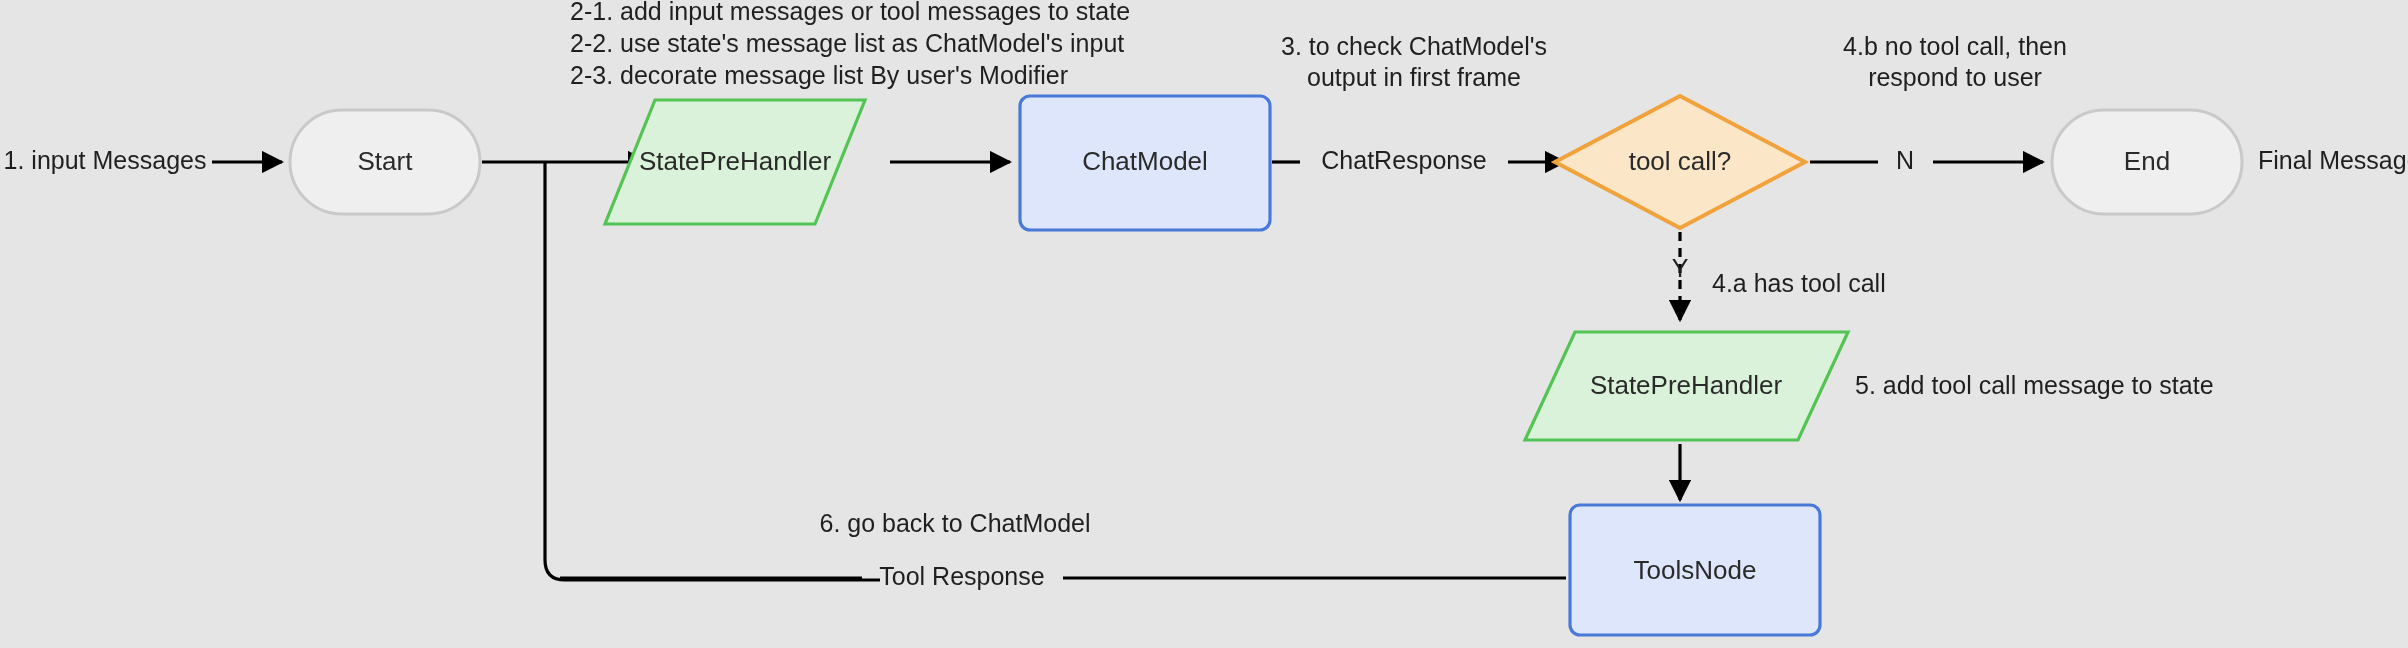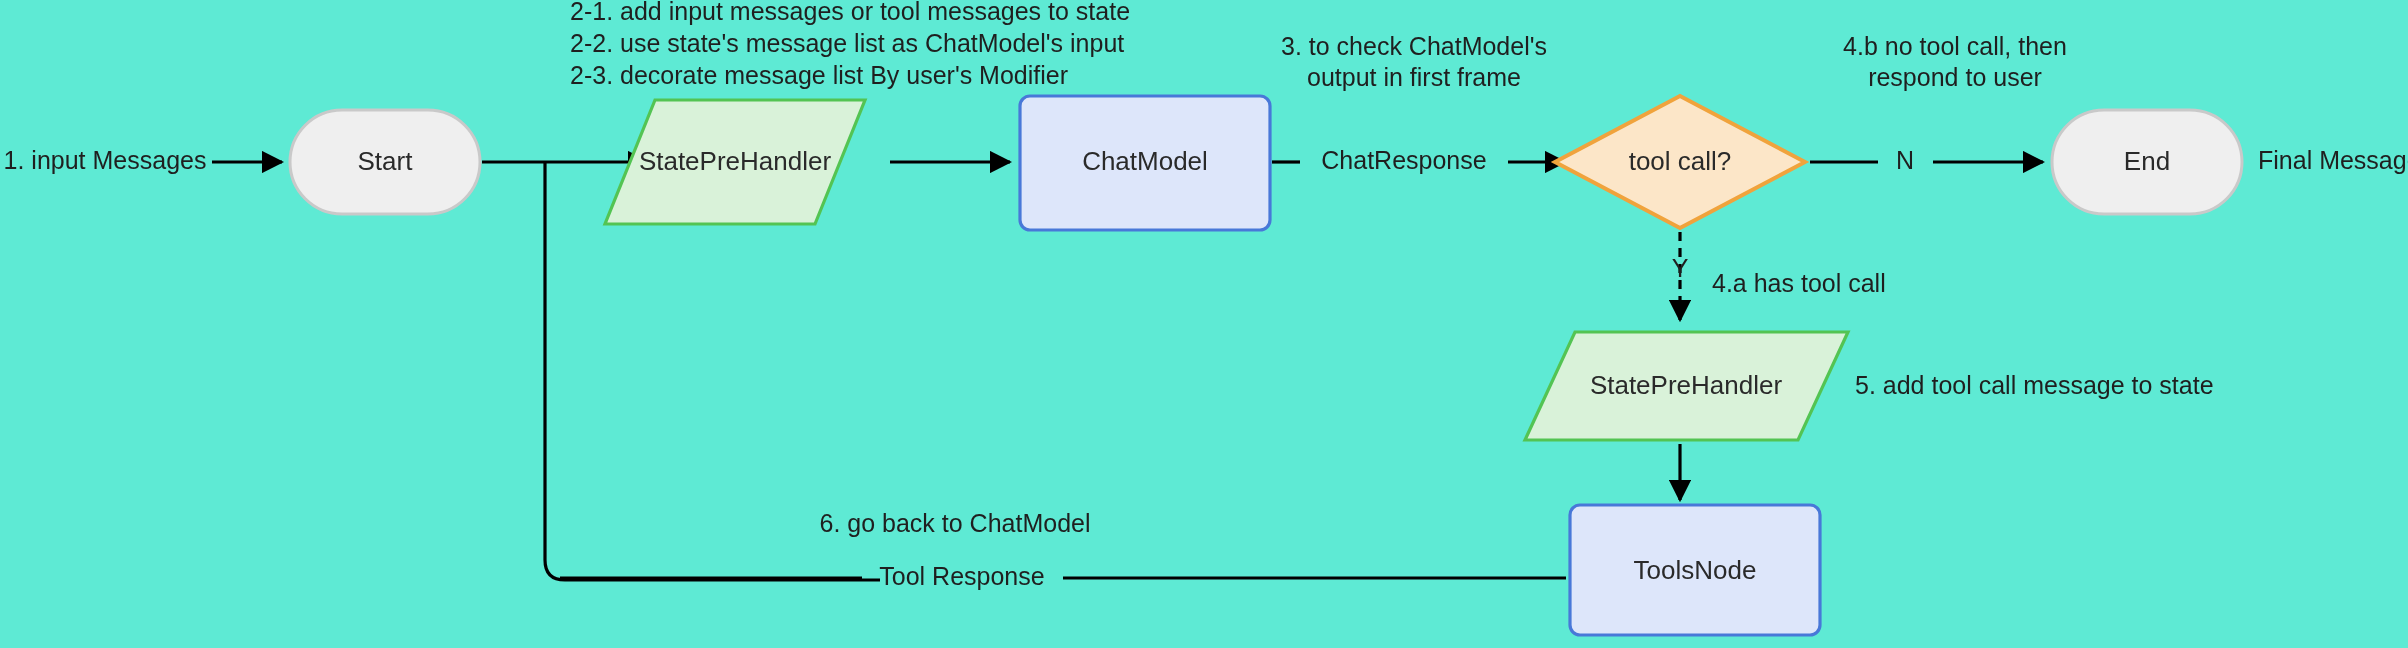--- a/index.html
+++ b/index.html
@@ -9,21 +9,21 @@
     background: #ffffff;
   }
   body {
     font-family: "Liberation Sans", sans-serif;
     color: #1f1f1f;
   }
   #canvas {
     position: relative;
     width: 2408px;
     height: 648px;
-    background: #5eead4;
+    background: #e5e5e5;
     overflow: hidden;
   }
   svg.flow {
     position: absolute;
     top: 0;
     left: 0;
     width: 2408px;
     height: 648px;
   }
   .node-label {

